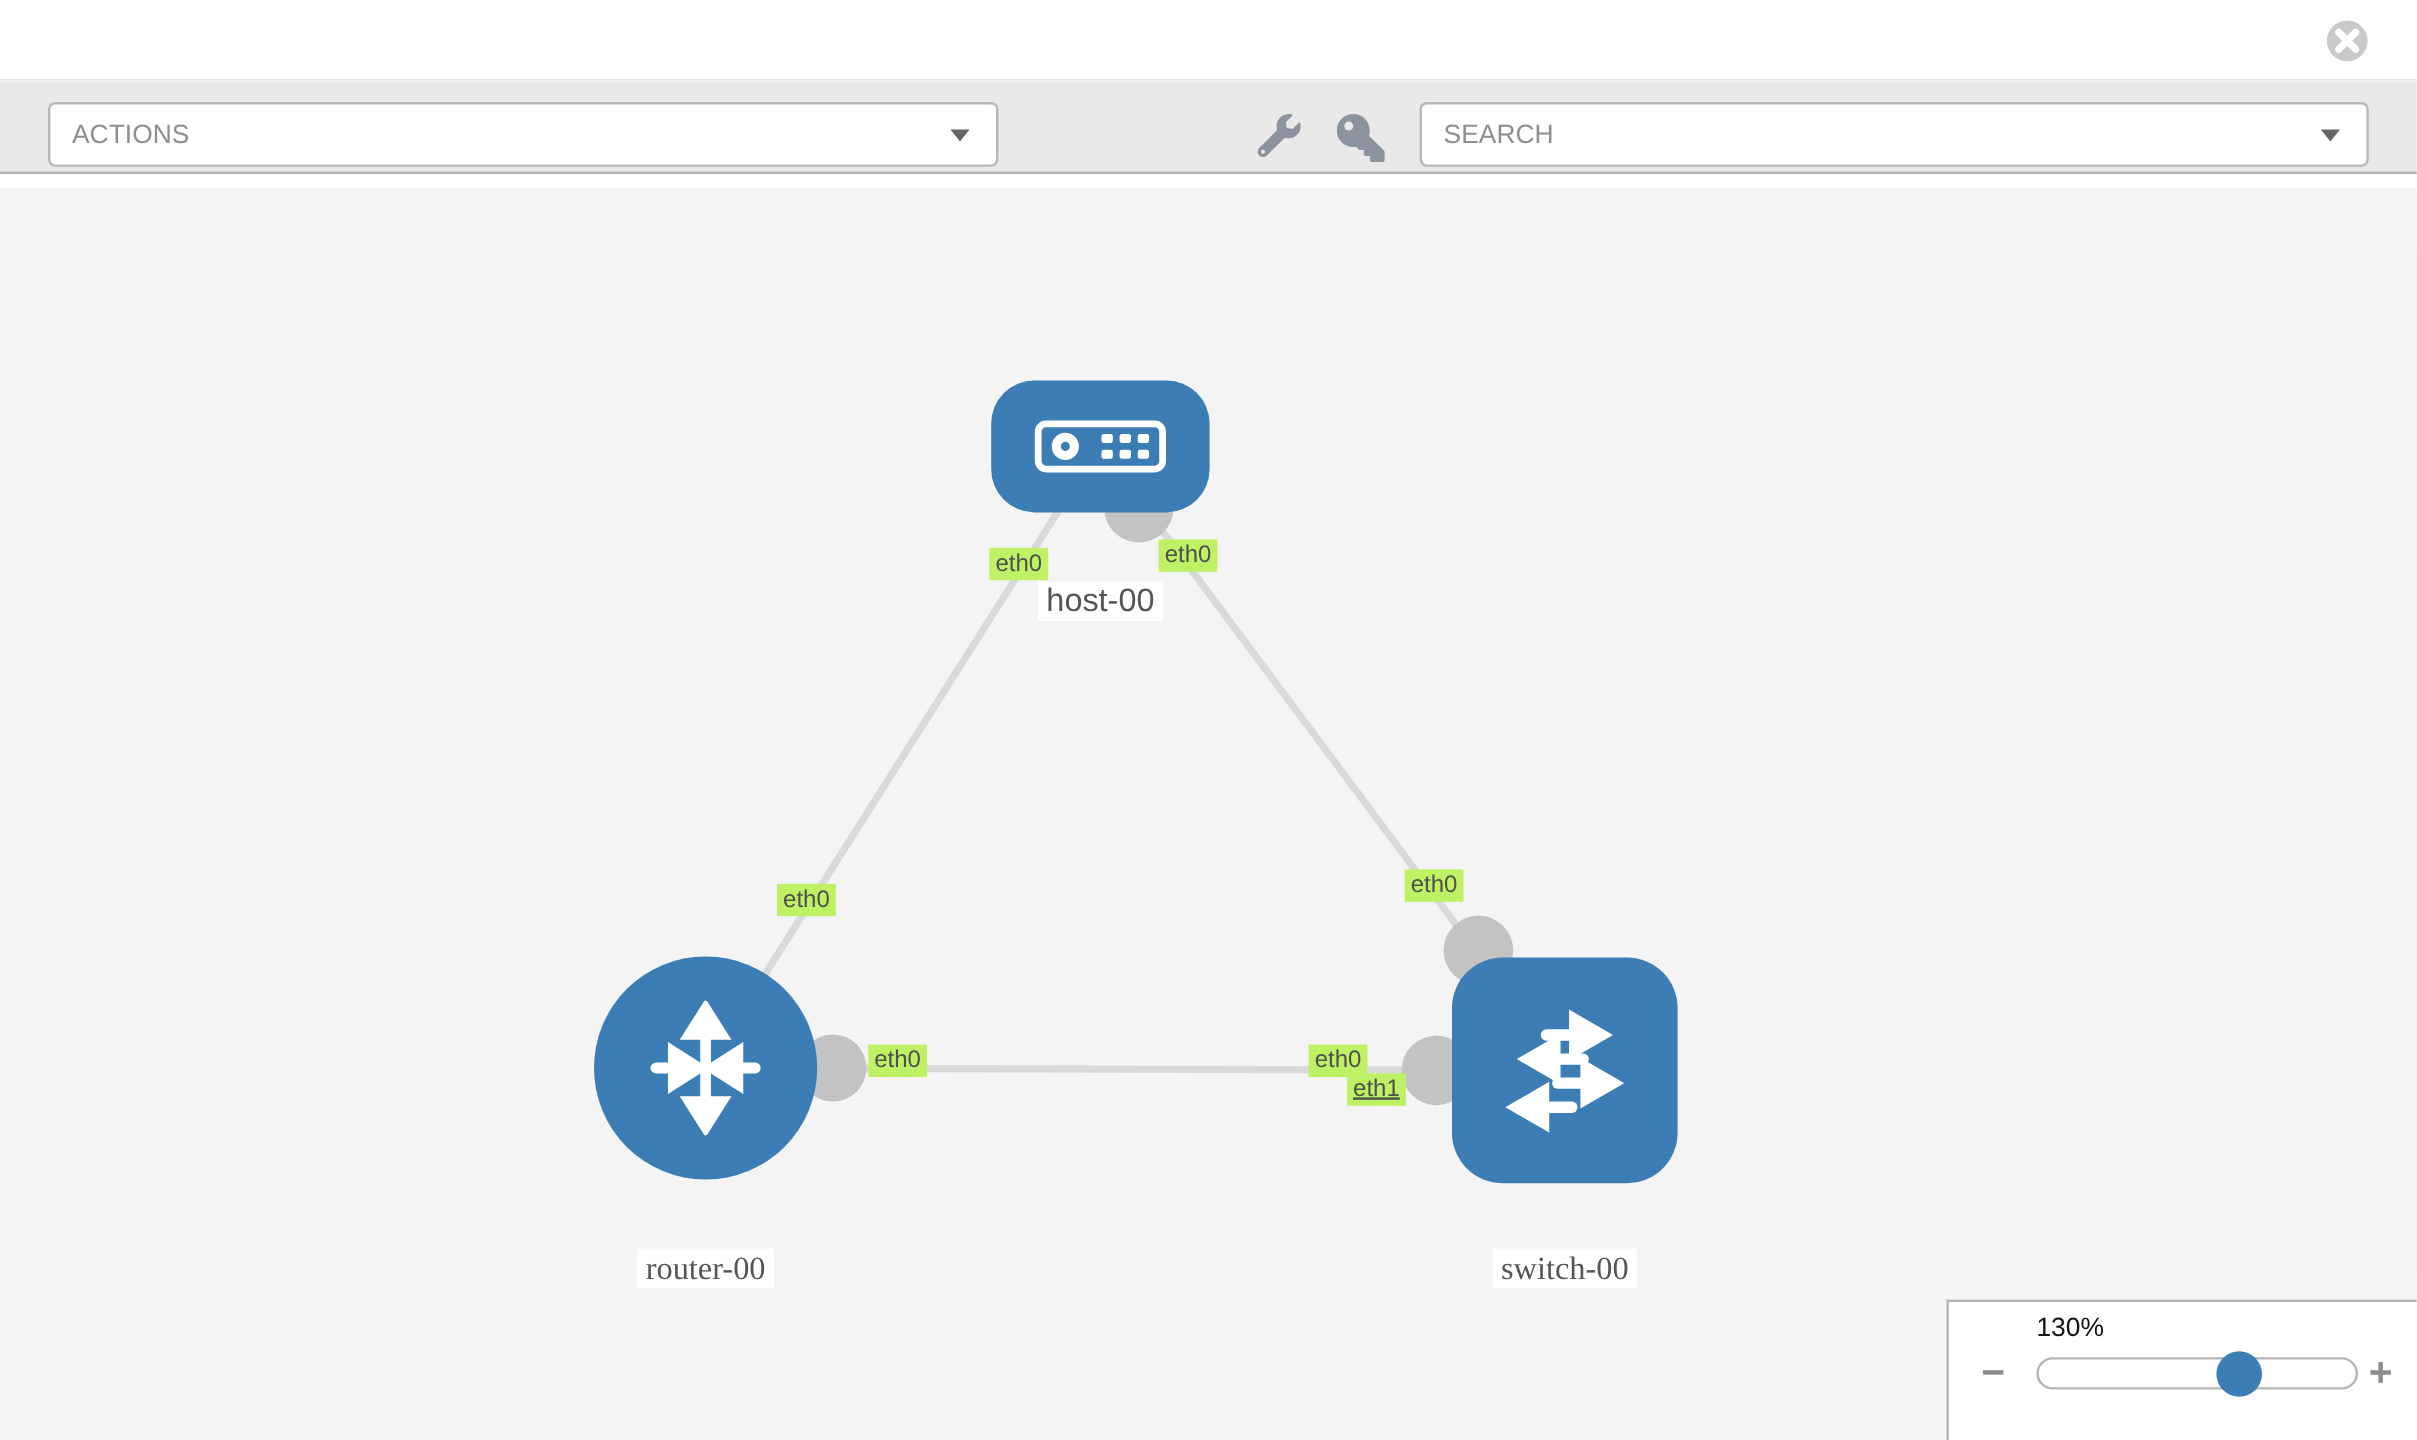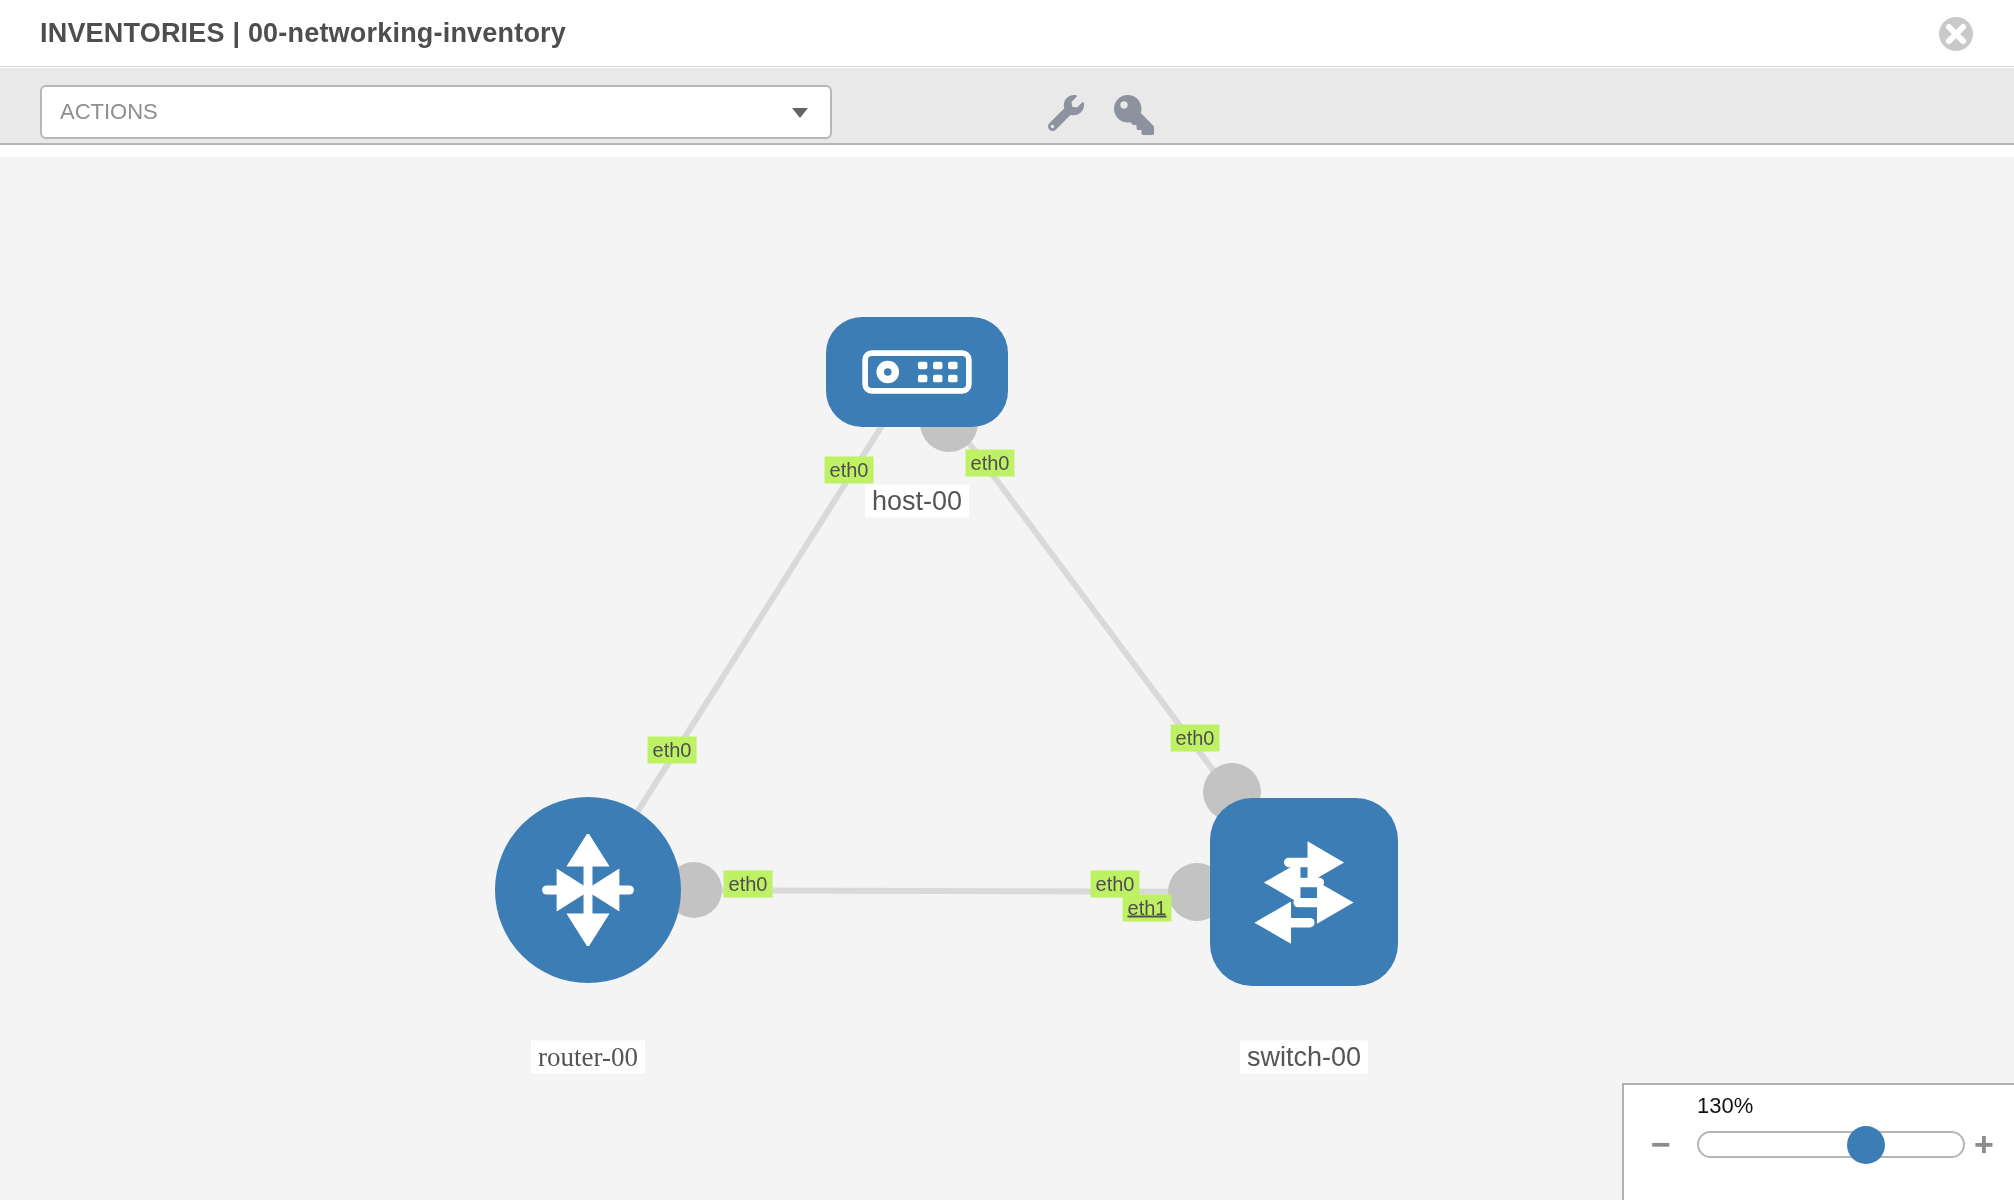--- a/index.html
+++ b/index.html
@@ -60,21 +60,20 @@
                 border:2px solid #b5b5b5; border-radius:14px; background:#fff; cursor:pointer; }
   .zoom-thumb { position:absolute; left:223px; top:41px; width:38px; height:38px;
                 border-radius:50%; background:#3c7db5; cursor:grab; }
 </style>
 </head>
 <body>
 
 <div id="app">
 
   <div class="header">
-    <div class="header-title">INVENTORIES | 00-networking-inventory</div>
     <div class="close-btn">
       <svg width="36" height="36" viewBox="0 0 36 36">
         <circle cx="18" cy="18" r="17" fill="#c9c9c9"></circle>
         <line x1="11" y1="11" x2="25" y2="25" stroke="#fff" stroke-width="6" stroke-linecap="round"></line>
         <line x1="25" y1="11" x2="11" y2="25" stroke="#fff" stroke-width="6" stroke-linecap="round"></line>
       </svg>
     </div>
   </div>
 
   <div class="toolbar">
@@ -90,20 +89,24 @@
     </div>
 
     <div class="tool-icon key">
       <svg width="40" height="40" viewBox="0 0 512 512">
         <g transform="translate(512,0) scale(-1,1)">
           <path fill="#8d939e" d="M512 176.001C512 273.203 433.202 352 336 352c-11.22 0-22.19-1.062-32.827-3.069l-24.012 27.014A23.999 23.999 0 0 1 261.223 384H224v40c0 13.255-10.745 24-24 24h-40v40c0 13.255-10.745 24-24 24H24c-13.255 0-24-10.745-24-24v-78.059c0-6.365 2.529-12.47 7.029-16.971l161.802-161.802C163.108 213.814 160 195.271 160 176 160 78.798 238.797.001 335.999 0 433.488-.001 512 78.511 512 176.001zM336 128c0 26.51 21.49 48 48 48s48-21.49 48-48-21.49-48-48-48-48 21.49-48 48z"></path>
         </g>
       </svg>
     </div>
 
+    <div class="select-box search-box">
+      <span class="sel-label">SEARCH</span>
+      <span class="caret"></span>
+    </div>
   </div>
 
   <div class="canvas">
 
     <svg class="links-svg" width="2014" height="1043">
       <line x1="916" y1="215" x2="588" y2="733" stroke="#d9d9d9" stroke-width="6"></line>
       <line x1="916" y1="215" x2="1304" y2="735" stroke="#d9d9d9" stroke-width="6"></line>
       <line x1="588" y1="733" x2="1304" y2="735" stroke="#d9d9d9" stroke-width="6"></line>
     </svg>
 
@@ -151,21 +154,21 @@
           <line x1="45" y1="59" x2="68" y2="59"></line>
             <polygon points="84,59 65,48 65,70"></polygon>
           <line x1="55" y1="76" x2="32" y2="76"></line>
             <polygon points="16,76 35,65 35,87"></polygon>
         </g>
       </svg>
     </div>
 
     <div class="node-label" style="left:917px;  top:300px;">host-00</div>
     <div class="node-label" style="left:588px;  top:856px;font-family:Liberation Serif, serif;">router-00</div>
-    <div class="node-label" style="left:1304px; top:856px;">switch-00</div>
+    <div class="node-label" style="left:1304px; top:856px;font-family:Liberation Serif, serif;">switch-00</div>
 
     <div class="iface-label" style="left:849px;  top:313px; z-index:3;">eth0</div>
     <div class="iface-label" style="left:990px;  top:306px; z-index:3;">eth0</div>
     <div class="iface-label" style="left:672px;  top:593px;">eth0</div>
     <div class="iface-label" style="left:1195px; top:581px;">eth0</div>
     <div class="iface-label" style="left:748px;  top:727px;">eth0</div>
     <div class="iface-label" style="left:1115px; top:727px;">eth0</div>
     <div class="iface-label" style="left:1147px; top:751px;text-decoration:underline;">eth1</div>
 
     <div class="zoom-panel">

